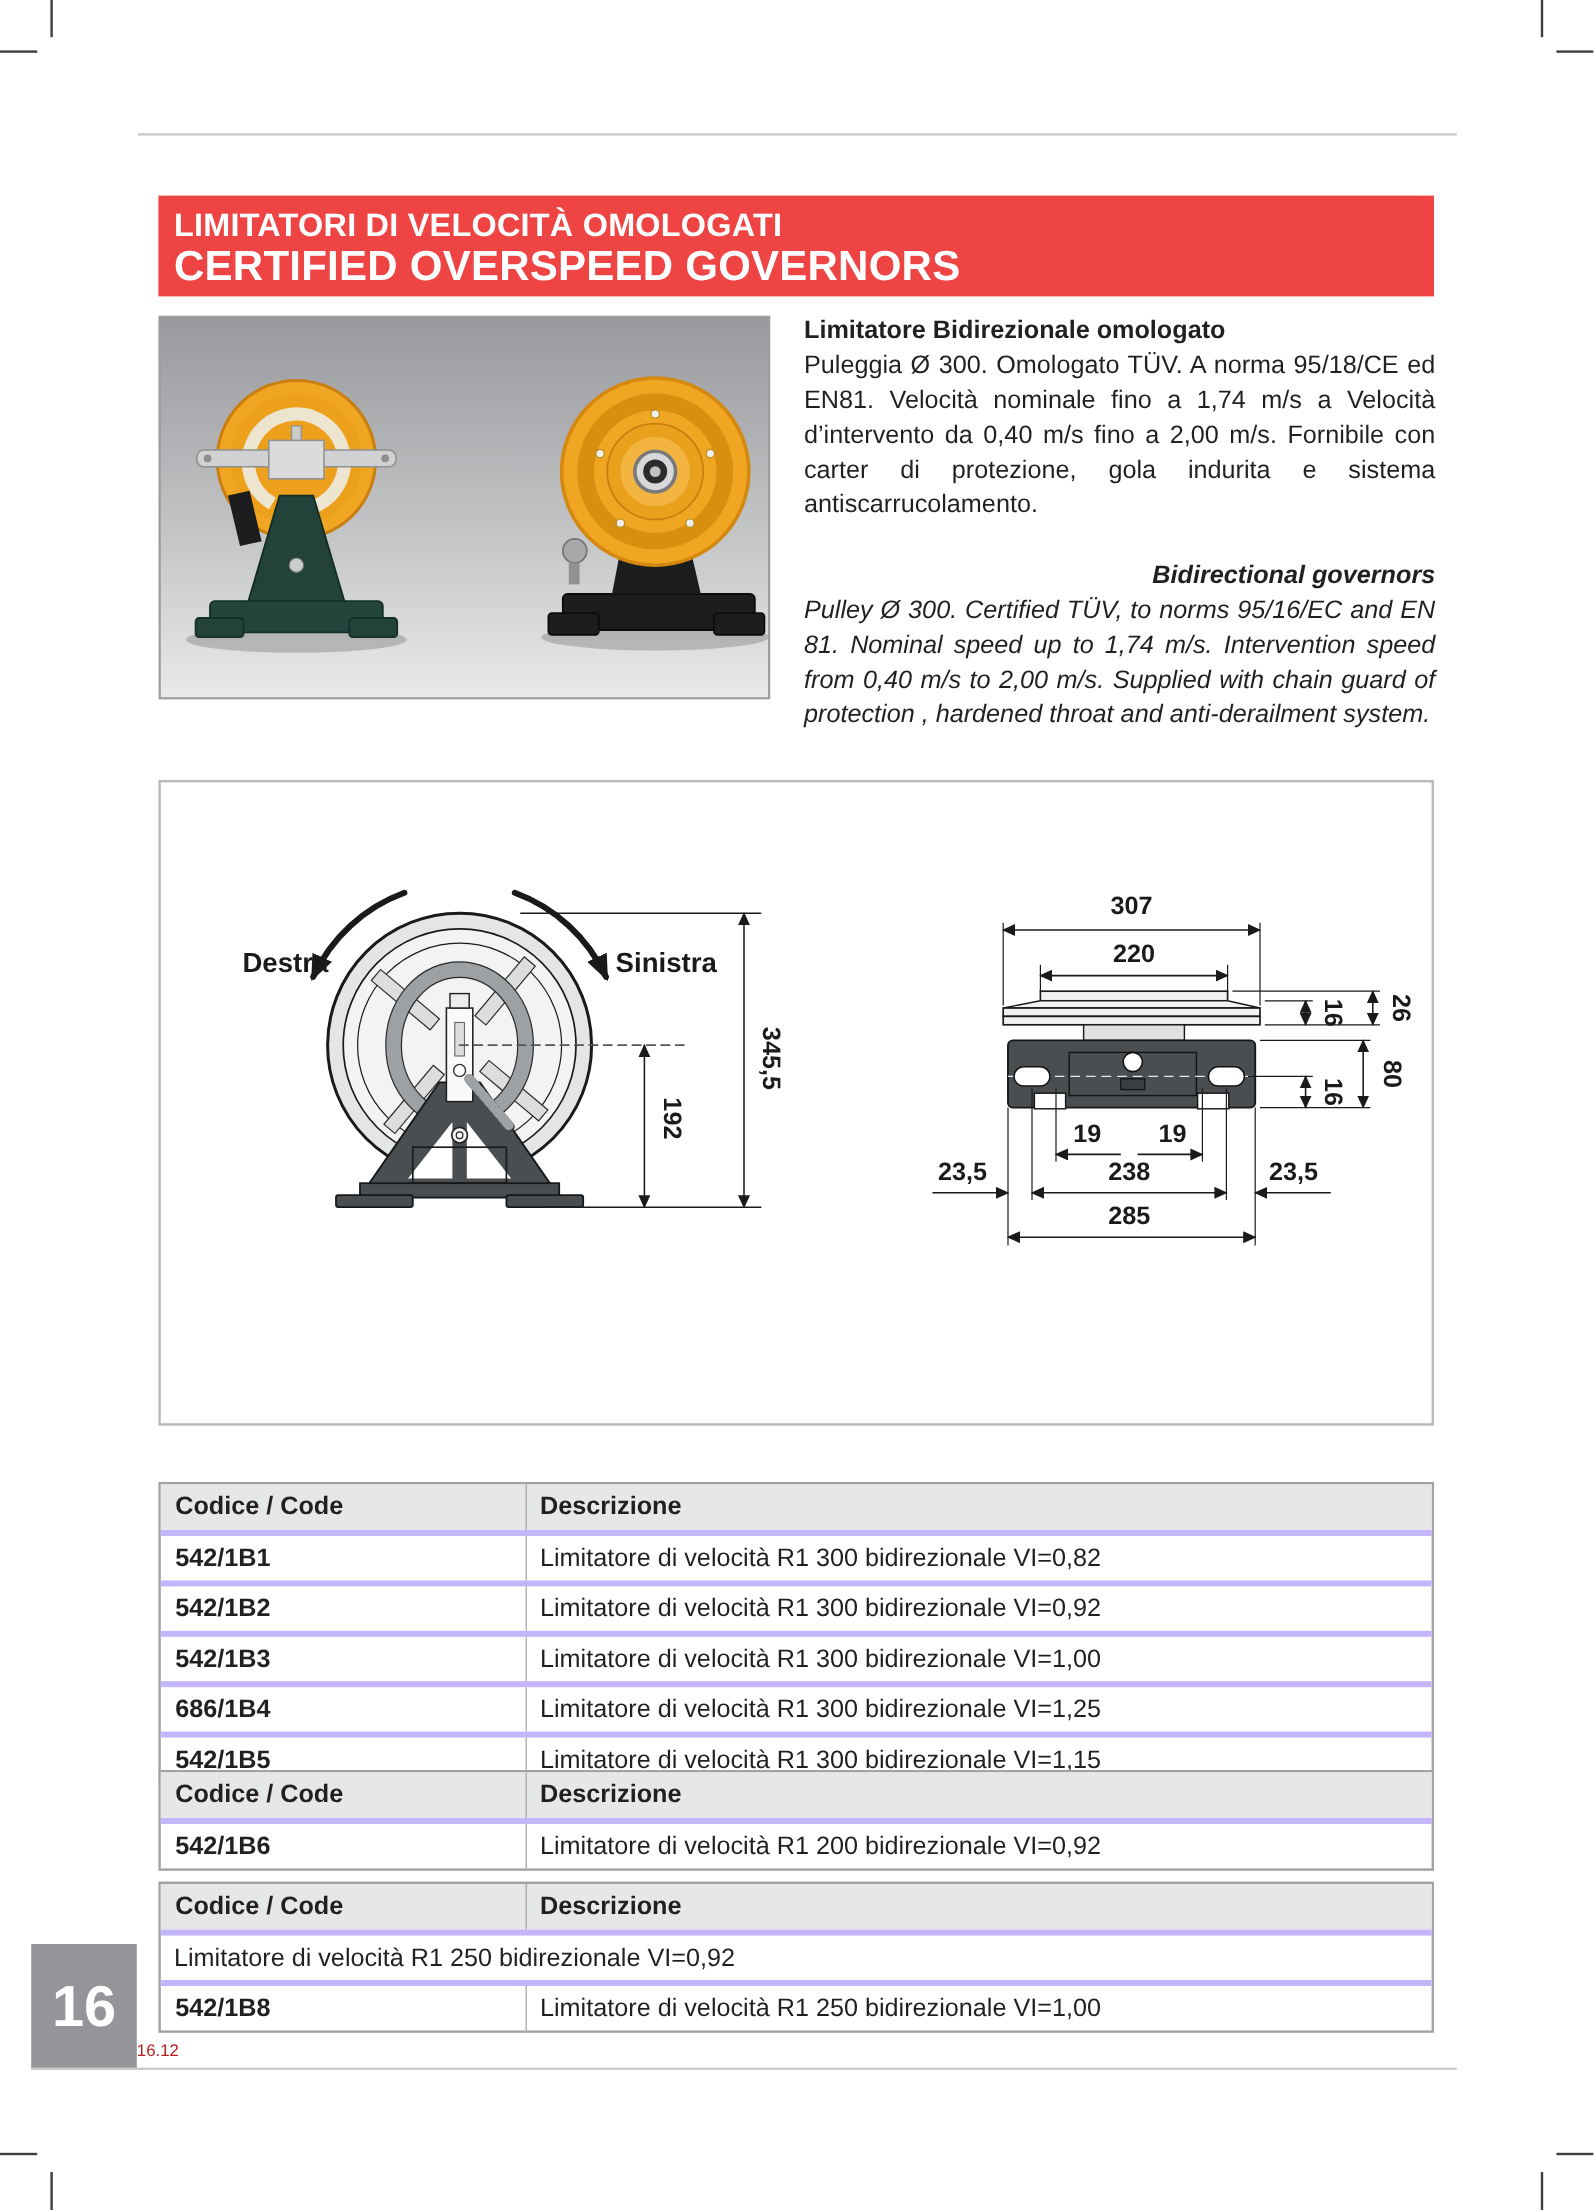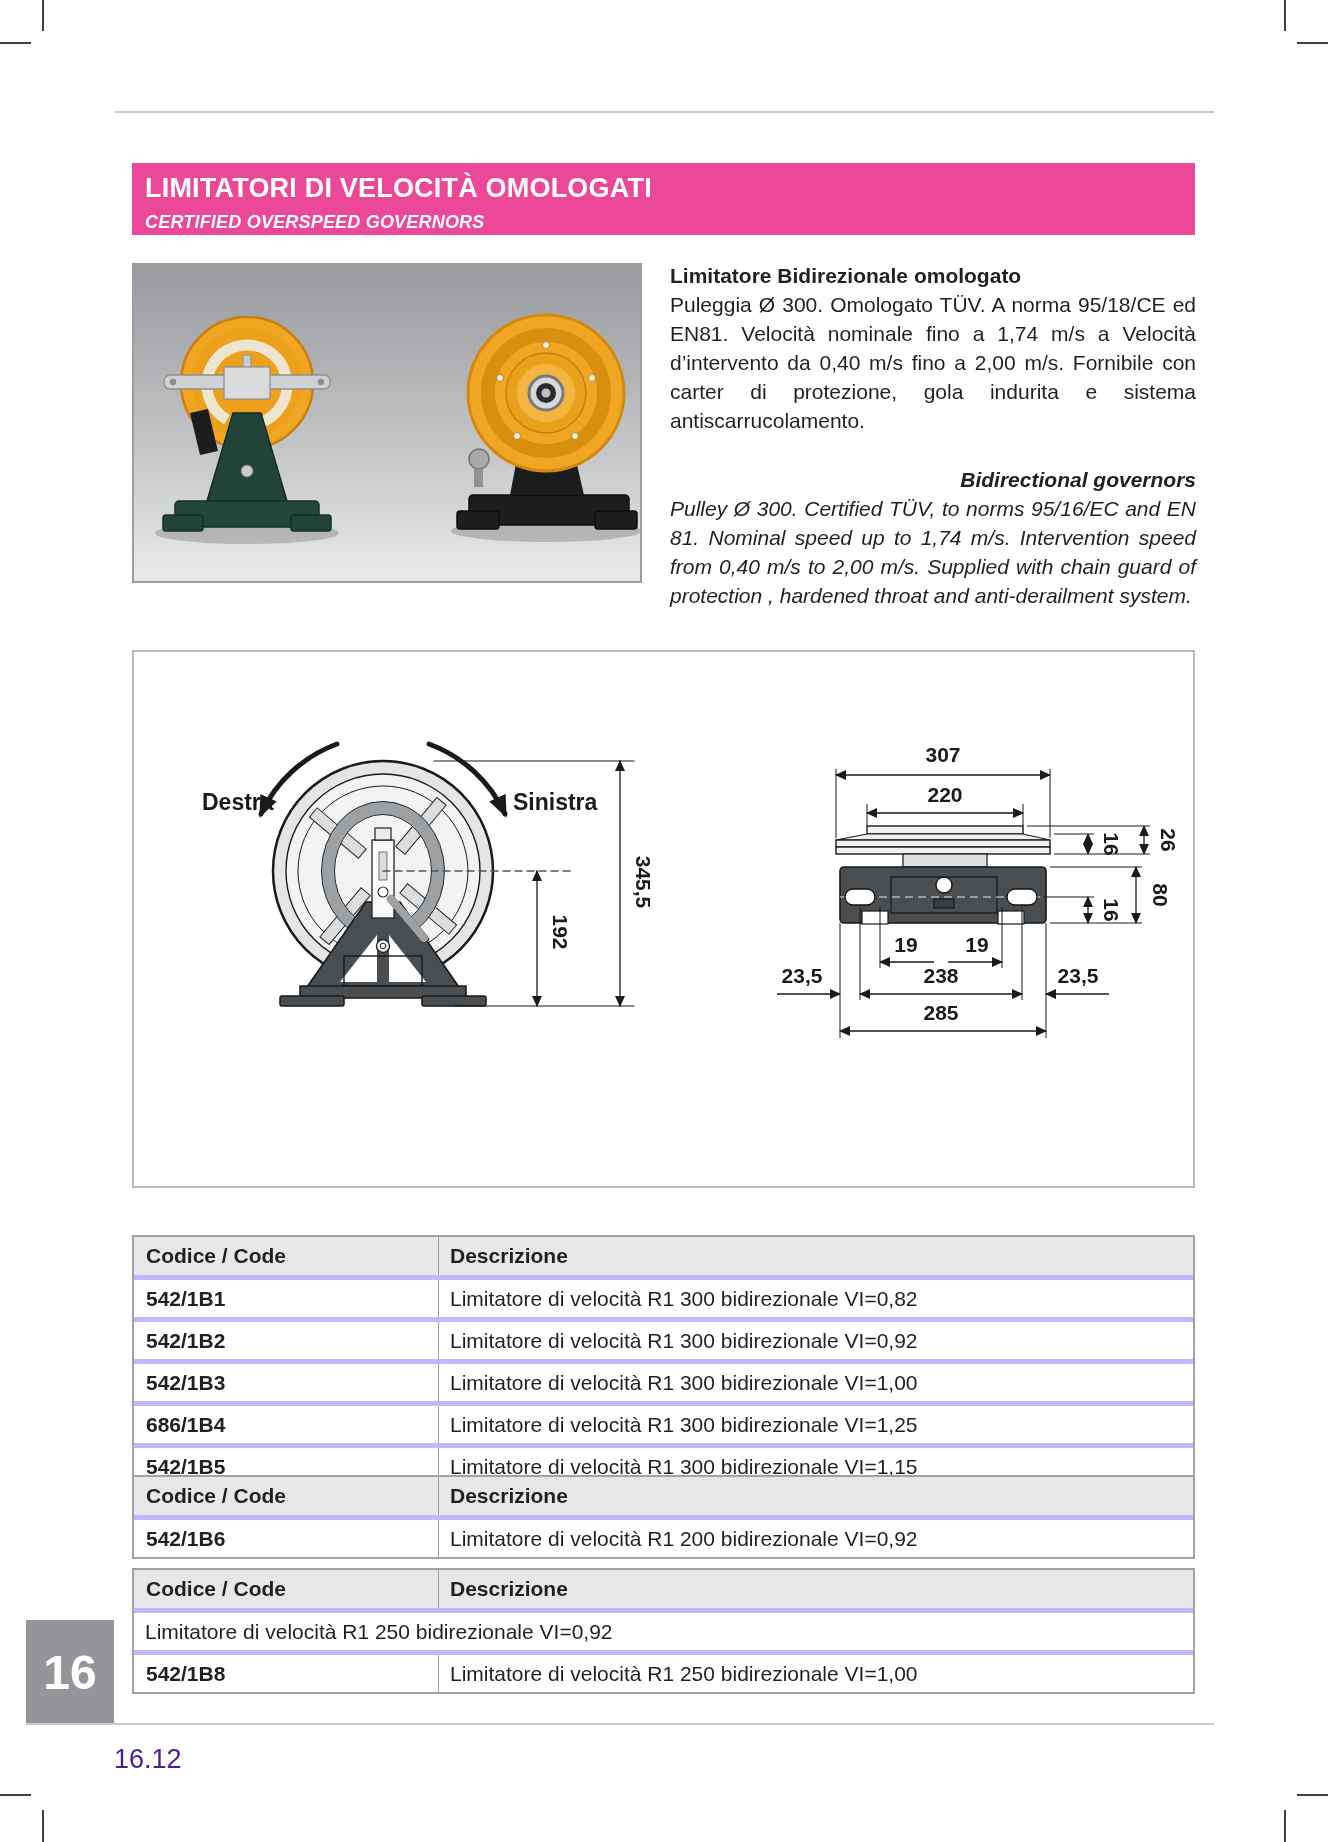--- a/index.html
+++ b/index.html
@@ -10,26 +10,26 @@
     color:#231f20;
     overflow:hidden;
   }
   .abs{position:absolute;}
   
   .crop{position:absolute;background:#3f3f3f;}
   
   .rule{position:absolute;background:#c9cacb;height:2px;}
   
   .banner{
-    left:132px;top:163px;width:1063px;height:72px;
-    background:#ec4899;color:#ffffff;
+    left:132px;top:163px;width:1063px;height:84px;
+    background:#ef4444;color:#ffffff;
     padding:0;box-sizing:border-box;
   }
   .banner .l1{font-size:27px;font-weight:700;line-height:34px;padding:8px 0 0 13px;letter-spacing:.2px;}
-  .banner .l2{font-size:18px;font-weight:700;font-style:italic;line-height:34px;padding:0 0 0 13px;letter-spacing:.2px;}
+  .banner .l2{font-size:35px;font-weight:700;line-height:34px;padding:0 0 0 13px;letter-spacing:.2px;}
   
   .photo{left:132px;top:263px;width:510px;height:320px;}
   
   .intro{left:670px;top:261px;width:526px;font-size:21px;line-height:29px;text-align:justify;}
   .intro .h-it{font-weight:700;text-align:left;}
   .intro .h-en{font-weight:700;font-style:italic;text-align:right;margin-top:30px;}
   .intro .b-en{font-style:italic;}
   
   .dbox{left:132px;top:650px;width:1059px;height:534px;border:2px solid #b7b9bb;background:#ffffff;}
   
@@ -40,21 +40,21 @@
   .head .c1{line-height:38px;}
   .c2{flex:1;padding-left:11px;line-height:37px;}
   .head .c2{line-height:38px;}
   .code{font-weight:700;}
   
   .tab16{
     left:26px;top:1620px;width:88px;height:104px;background:#939598;
     color:#ffffff;font-size:48px;font-weight:700;
     display:flex;align-items:center;justify-content:center;
   }
-  .pagefoot{left:114px;top:1744px;font-size:27px;color:#4c1d95;}
+  .pagefoot{left:114px;top:1700px;font-size:14px;color:#b91c1c;}
   
   svg text{font-family:"Liberation Sans","DejaVu Sans",sans-serif;}
   .dim{font-size:21px;font-weight:700;fill:#1a1a1a;text-anchor:middle;}
   .rot{font-size:23px;font-weight:700;fill:#1a1a1a;}
 </style>
 </head>
 <body>
 
 <div class="crop" style="left:42px;top:0;width:2px;height:31px;"></div>
 <div class="crop" style="left:0;top:42px;width:31px;height:2px;"></div>

